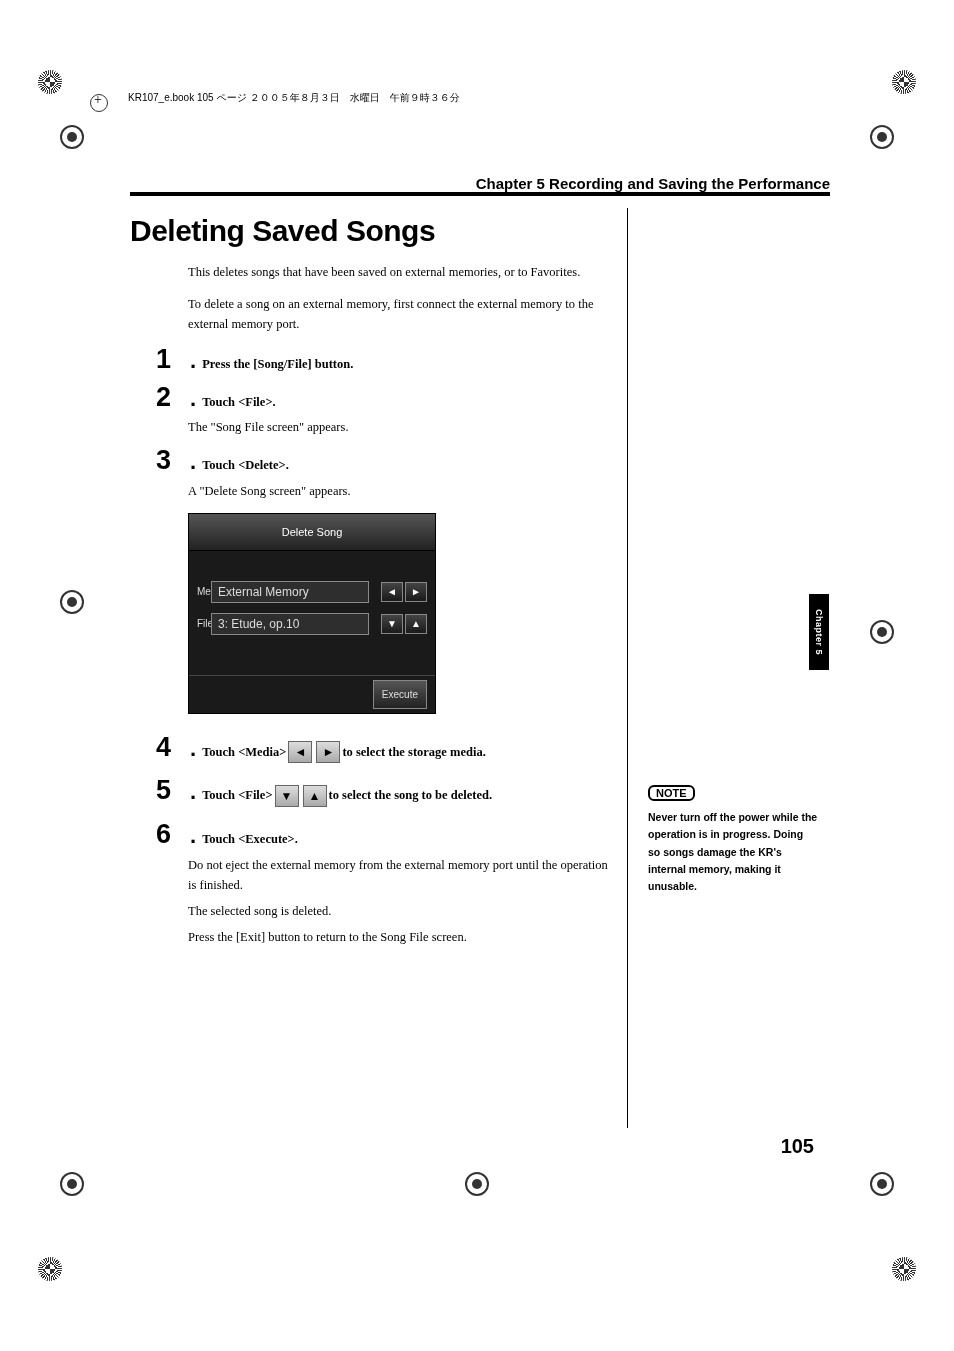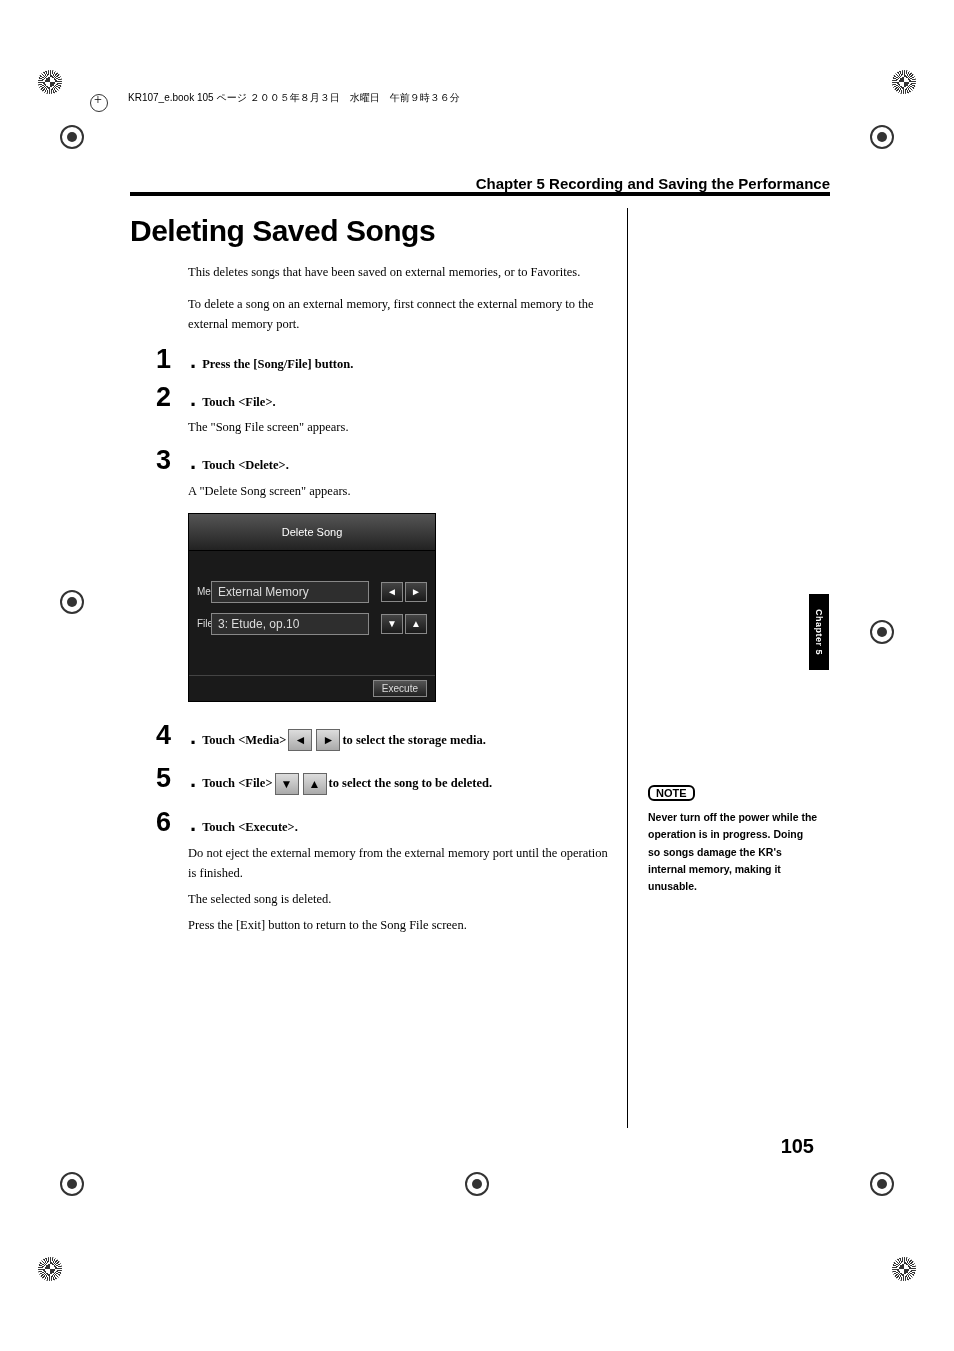--- a/index.html
+++ b/index.html
@@ -188,21 +188,21 @@
       justify-content: flex-end;
       padding: 4px 8px;
       border-top: 1px solid #444;
     }
     .execute-btn {
       background: linear-gradient(#555, #222);
       border: 1px solid #888;
       color: #ddd;
       font-family: Arial, sans-serif;
       font-size: 10px;
-      padding: 2px 8px;
+      padding: 8px 8px;
     }
 
     .inline-arrow {
       display: inline-flex;
       width: 24px;
       height: 22px;
       background: linear-gradient(#ddd, #aaa);
       border: 1px solid #666;
       align-items: center;
       justify-content: center;

